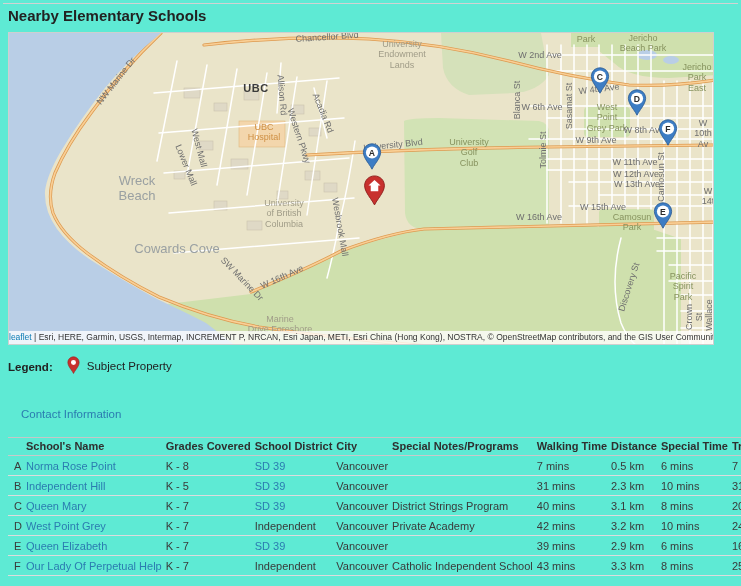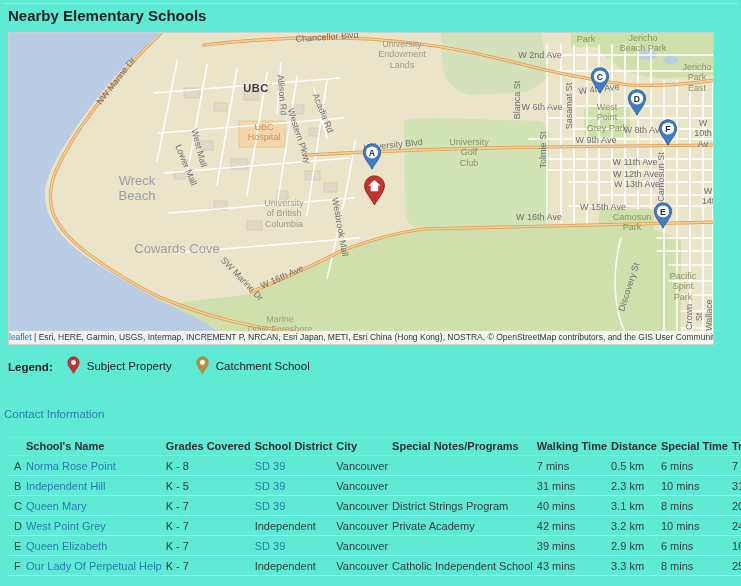--- a/index.html
+++ b/index.html
@@ -24,21 +24,21 @@
     font-size:8.5px;line-height:13px;text-align:right;color:#333;padding-right:3px;white-space:nowrap;overflow:hidden;}
   #attribution a{color:#0a7bb3;text-decoration:none;}
 
   
   #legend-row{position:absolute;left:8px;top:356px;display:flex;align-items:center;font-size:11.5px;color:#222;}
   #legend-row .leg-head{font-weight:700;margin-right:14px;}
   .leg-item{display:inline-flex;align-items:center;margin-right:24px;}
   .leg-item svg{margin-right:7px;}
   #district-line{position:absolute;left:8px;top:385px;font-size:11.5px;color:#333;}
   #district-line b{font-weight:700;}
-  #contact-link{position:absolute;left:4px;top:408px;font-size:11.5px;color:#2b7cb0;text-decoration:none;cursor:pointer;}
+  #contact-link{position:absolute;left:21px;top:408px;font-size:11.5px;color:#2b7cb0;text-decoration:none;cursor:pointer;}
 
   
   #schools-table{position:absolute;left:8px;top:437px;width:725px;border-collapse:collapse;font-size:11px;color:#3a3a3a;}
   #schools-table th{font-weight:600;color:#2f2f2f;text-align:left;padding:2px 4px 3px 0;border-top:1px solid #c6c6c6;border-bottom:1px solid #c9c9c9;white-space:nowrap;}
   #schools-table td{padding:3px 4px 3px 0;border-bottom:1px solid #dcdcdc;white-space:nowrap;height:13px;}
   #schools-table td.letter,#schools-table th.letter{padding-left:6px;}
   #schools-table a{color:#2b7cb0;text-decoration:none;cursor:pointer;}
 </style>
 </head>
 <body>
@@ -205,26 +205,20 @@
   </div>
 
   <div id="legend-row">
     <span class="leg-head">Legend:</span>
     <span id="legend-items"><span class="leg-item">
           <svg width="13" height="19" viewBox="0 0 24 34">
     <path d="M12 1C6 1 1.5 5.6 1.5 11.5c0 4.3 3.3 9.3 6.2 13.4 1.9 2.7 3.3 4.9 4.3 6.9 1-2 2.4-4.2 4.3-6.9 2.9-4.1 6.2-9.1 6.2-13.4C22.5 5.6 18 1 12 1z" fill="#c8312e" stroke="#8f1f1d" stroke-width="1"></path>
             <circle cx="12" cy="11.5" r="4.6" fill="#fff"></circle>
           </svg>
           <span class="leg-label">Subject Property</span>
-        </span><span class="leg-item">
-          <svg width="13" height="19" viewBox="0 0 24 34">
-    <path d="M12 1C6 1 1.5 5.6 1.5 11.5c0 4.3 3.3 9.3 6.2 13.4 1.9 2.7 3.3 4.9 4.3 6.9 1-2 2.4-4.2 4.3-6.9 2.9-4.1 6.2-9.1 6.2-13.4C22.5 5.6 18 1 12 1z" fill="#c08c3a" stroke="#8f6620" stroke-width="1"></path>
-            <circle cx="12" cy="11.5" r="4.6" fill="#fff"></circle>
-          </svg>
-          <span class="leg-label">Catchment School</span>
         </span></span>
   </div>
 
 
   <a id="contact-link">Contact Information</a>
 
   <table id="schools-table">
     <colgroup>
       <col style="width:16px">
         <col style="width:124px">

